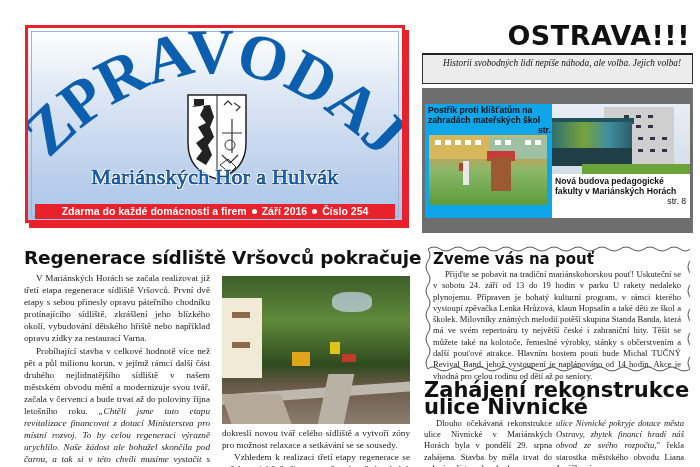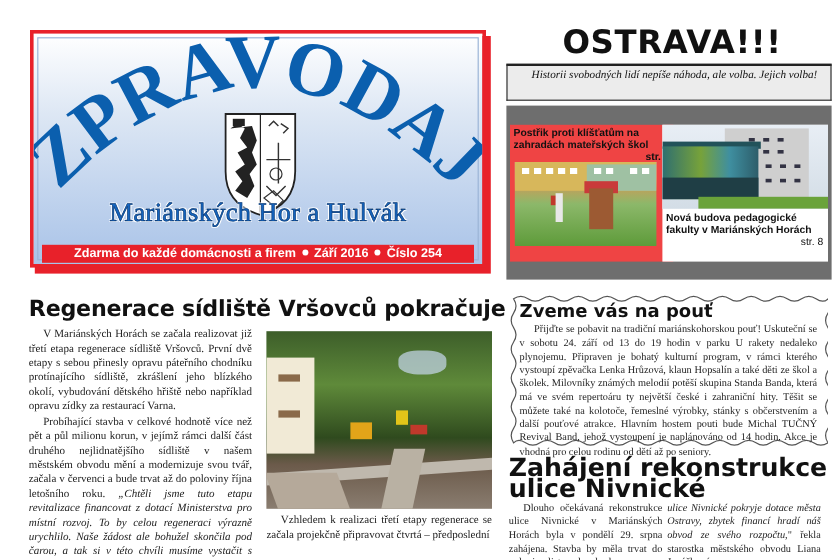--- a/index.html
+++ b/index.html
@@ -11,28 +11,28 @@
   .masthead { position: absolute; left: 25px; top: 25px; width: 380px; height: 198px; border: 3px solid #e8212a; background: linear-gradient(#ffffff 0%, #dde7f4 35%, #a9c3e8 100%); overflow: hidden; }
   .masthead-inner { position: absolute; left: 3px; top: 3px; right: 3px; bottom: 3px; border: 1px solid #9cb4d6; }
   .title-arc { position: absolute; left: 0; top: 0; width: 374px; height: 140px; }
   .title-arc text { font-family: "Liberation Serif", serif; font-weight: bold; fill: #0b5fae; font-size: 64px; }
   .crest { position: absolute; left: 158px; top: 65px; width: 62px; height: 88px; }
   .subtitle { position: absolute; left: 0; right: 0; top: 136px; text-align: center; font-family: "Liberation Serif", serif; font-weight: normal; font-size: 22px; color: #1565c0; -webkit-text-stroke: 0.6px #0b3d7a; text-shadow: 1px 1px 0 #fff, -1px -1px 0 #fff, 1px -1px 0 #fff, -1px 1px 0 #fff; letter-spacing: 0.3px; }
   .redbar { position: absolute; left: 7px; right: 7px; top: 176px; height: 15px; background: #e8212a; color: #fff; font-family: "Liberation Sans", sans-serif; font-weight: bold; font-size: 10.5px; line-height: 15px; text-align: center; white-space: nowrap; }
   .redbar .dot { display: inline-block; width: 5px; height: 5px; border-radius: 50%; background: #fff; margin: 0 5px; vertical-align: middle; position: relative; top: -1px; }
 
   
-  .ostrava { position: absolute; left: 430px; top: 20px; width: 260px; text-align: center; font-family: "DejaVu Sans", sans-serif; font-weight: bold; font-size: 27px; letter-spacing: 0.5px; color: #111; }
+  .ostrava { position: absolute; left: 430px; top: 20px; width: 260px; text-align: right; font-family: "DejaVu Sans", sans-serif; font-weight: bold; font-size: 27px; letter-spacing: 0.5px; color: #111; }
   .quote-box { position: absolute; left: 422px; top: 53px; width: 271px; height: 31px; border: 1px solid #333; border-top: 2px solid #222; background: #ececec; padding: 2px 20px; font-family: "Liberation Serif", serif; font-size: 9.3px; line-height: 12px; }
   .quote-box .q { font-style: italic; white-space: nowrap; }
   .quote-box .a { text-align: right; margin-top: 31px; }
 
   .inside-box { position: absolute; left: 422px; top: 88px; width: 271px; height: 145px; background: #6e6e6e; }
   .inside-header { position: absolute; left: 52px; top: 3px; width: 162px; height: 13px; background: #7a7a7a; color: #fff; font-family: "Liberation Sans", sans-serif; font-weight: bold; font-size: 10.5px; line-height: 13px; text-align: center; }
-  .inside-left { position: absolute; left: 3px; top: 16px; width: 136px; height: 114px; background: #ef4444; padding: 1px 3px; }
+  .inside-left { position: absolute; left: 3px; top: 16px; width: 136px; height: 114px; background: #0ea5e9; padding: 1px 3px; }
   .inside-right { position: absolute; left: 130px; top: 16px; width: 138px; height: 114px; background: #fff; }
   .teaser-title { font-family: "Liberation Sans", sans-serif; font-weight: bold; font-size: 8.6px; line-height: 10px; color: #111; }
   .teaser-page { font-family: "Liberation Sans", sans-serif; font-size: 8.6px; float: right; }
   .photo-kids { position: absolute; left: 4px; top: 31px; width: 118px; height: 70px; background: linear-gradient(#bfd8b0 0%, #d9c793 20%, #b7a55e 34%, #8cb86a 50%, #5e9b3a 100%); overflow: hidden; }
   .photo-kids .bld { position: absolute; left: 0; top: 0; width: 118px; height: 24px; background: #d7b75b; }
   .photo-kids .bld2 { position: absolute; left: 60px; top: 2px; width: 58px; height: 22px; background: #9fc1a3; }
   .photo-kids .win { position: absolute; top: 5px; width: 6px; height: 5px; background: #fff; }
   .photo-kids .play { position: absolute; left: 62px; top: 22px; width: 20px; height: 34px; background: #9c5a33; }
   .photo-kids .roof { position: absolute; left: 58px; top: 16px; width: 28px; height: 10px; background: #c93a3a; }
   .photo-kids .man { position: absolute; left: 34px; top: 26px; width: 6px; height: 24px; background: #e8e8e8; }
@@ -172,20 +172,21 @@
       <i style="top:44px"></i>
     </div>
   <div class="digger"></div>
     <div class="digger2"></div>
     <div class="red"></div>
   <div class="path1"></div>
     <div class="path2"></div>
     <div class="path3"></div>
 </div>
 <div class="col col2">
+  <div>dokreslí novou tvář celého sídliště a vytvoří zóny pro možnost relaxace a setkávání se se sousedy.</div>
   <p>Vzhledem k realizaci třetí etapy regenerace se začala projekčně připravovat čtvrtá – předposlední</p>
 </div>
 
 <div class="pout">
   <svg class="wavy" viewBox="0 0 266 128">
     <path fill="none" stroke="#555" stroke-width="1" d="M4 4 q6 -4 12 0 t12 0 t12 0 t12 0 t12 0 t12 0 t12 0 t12 0 t12 0 t12 0 t12 0 t12 0 t12 0 t12 0 t12 0 t12 0 t12 0 t12 0 t12 0 t12 0 t12 0 t10 0
          q4 6 0 12 t0 12 t0 12 t0 12 t0 12 t0 12 t0 12 t0 12 t0 12 t0 12
          q-6 4 -12 0 t-12 0 t-12 0 t-12 0 t-12 0 t-12 0 t-12 0 t-12 0 t-12 0 t-12 0 t-12 0 t-12 0 t-12 0 t-12 0 t-12 0 t-12 0 t-12 0 t-12 0 t-12 0 t-12 0 t-12 0 t-10 0
          q-4 -6 0 -12 t0 -12 t0 -12 t0 -12 t0 -12 t0 -12 t0 -12 t0 -12 t0 -12 t0 -12 Z"></path>
   </svg>

